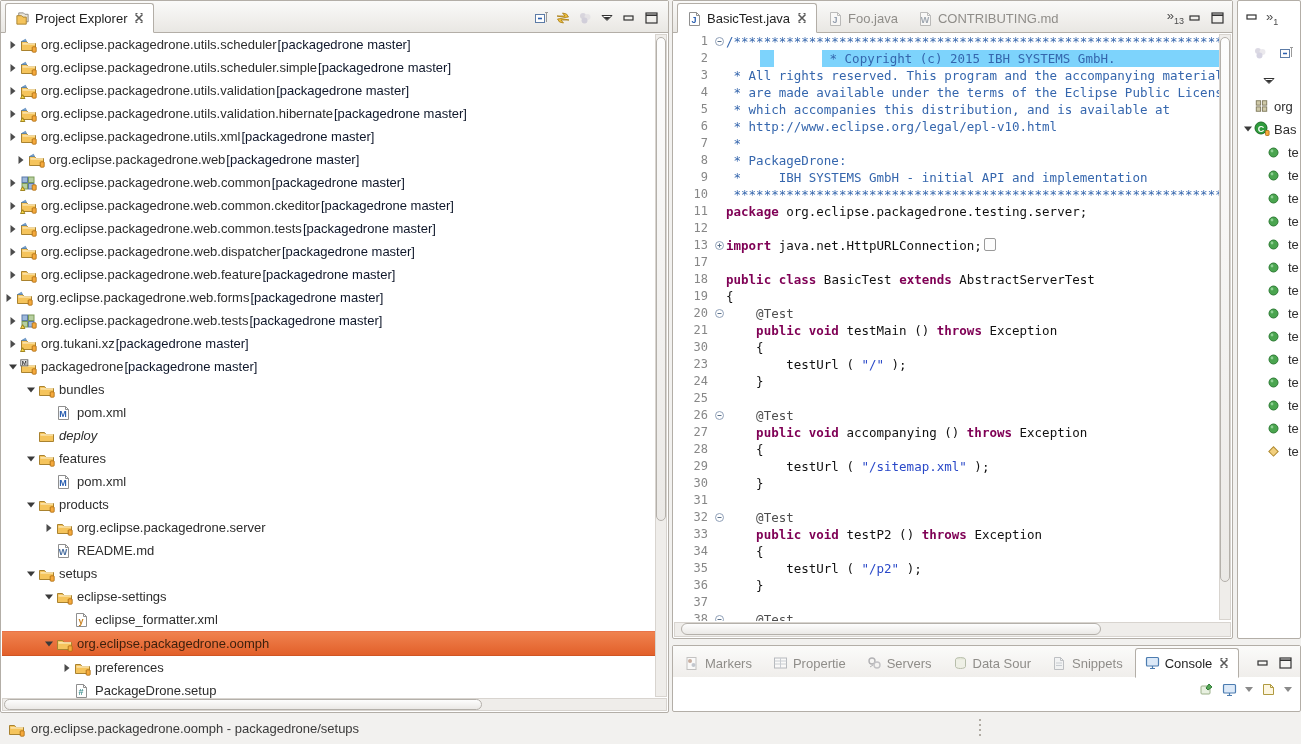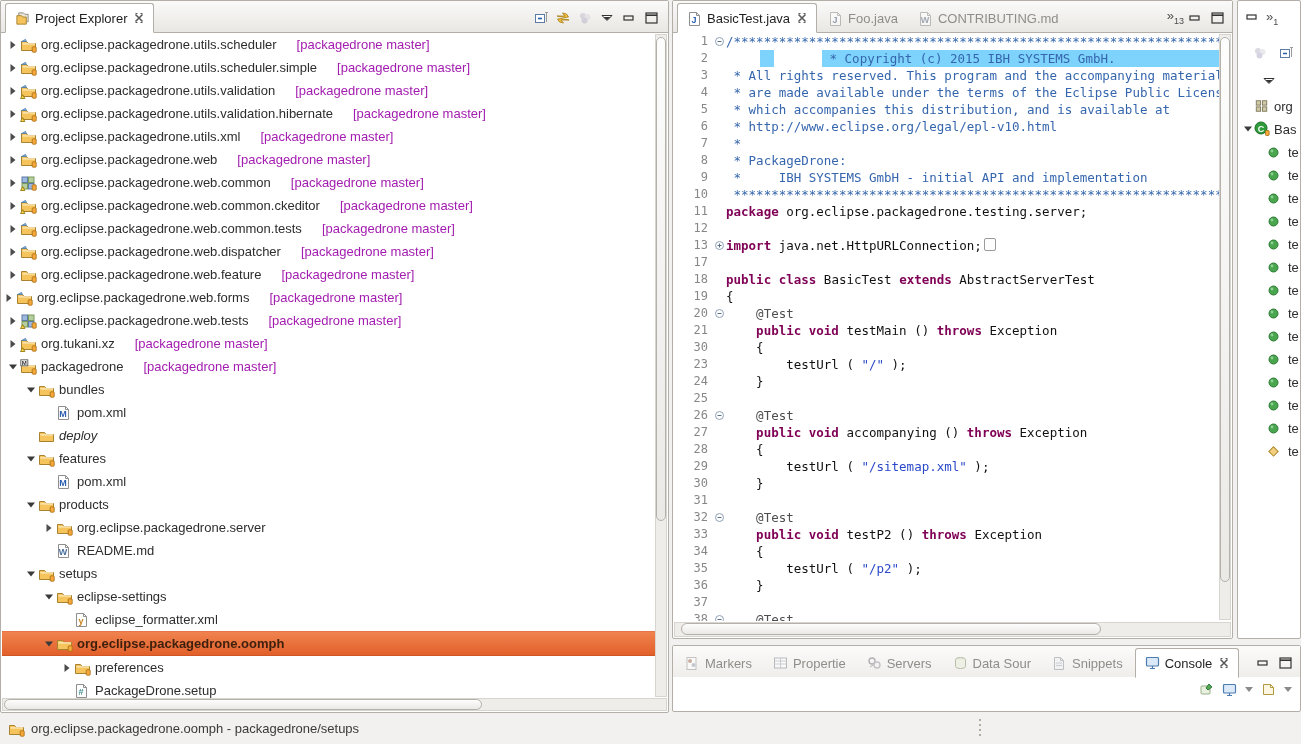--- a/index.html
+++ b/index.html
@@ -22,21 +22,21 @@
   .tbtn{display:inline-flex;align-items:center;justify-content:center;width:22px;height:22px;margin-bottom:3px;}
   .chev{color:#4c4c4c;font-size:13px;margin-bottom:6px;white-space:nowrap;}
   .chev sub{font-size:9px;}
 
   
   .tree{position:absolute;left:1px;right:13px;top:32px;bottom:14px;overflow:hidden;background:#fff;}
   .trow{display:flex;align-items:center;height:23px;white-space:nowrap;}
   .trow .arr{display:inline-flex;width:14px;height:14px;flex:0 0 14px;align-items:center;justify-content:center;}
   .trow .tico{display:inline-flex;width:17px;height:16px;margin-right:4px;flex:0 0 17px;}
   .trow .tlabel{color:#2d2d2d;}
-  .trow .tsfx{color:#a21caf;margin-left:20px;}
+  .trow .tsfx{color:#0f172a;margin-left:1px;}
   .trow.sel{background:linear-gradient(#f0824f,#e2602a);border-top:1px solid #e8744a;border-bottom:1px solid #cf5524;}
   .trow.sel .tlabel{color:#3d1f0c;}
 
   
   .sbtrack{position:absolute;background:#efedea;border:1px solid #d8d4cf;box-sizing:border-box;border-radius:7px;}
   .sbthumb{position:absolute;background:linear-gradient(#fdfdfd,#ebe9e6);border:1px solid #b4b0aa;border-radius:7px;box-sizing:border-box;}
 
   
   .code{position:absolute;left:1px;right:13px;top:32px;bottom:17px;overflow:hidden;
         font-family:"DejaVu Sans Mono",monospace;font-size:12.5px;background:#fff;}
@@ -212,21 +212,21 @@
             <svg width="17" height="16" viewBox="0 0 17 16">
               <path d="M1.5 4.5h5l1.5 2h7.5v7h-14z" fill="#f5c45c" stroke="#a9822f"></path>
               <path d="M2.5 6.9h12.5" stroke="#fde9b8" stroke-width="1.4"></path>
               <path d="M1.5 4.5l4-2.2 1 2.2z" fill="#7fa9d8" stroke="#4c7cb0" stroke-width="0.7"></path>
               <rect x="12.2" y="9.8" width="4" height="5.4" rx="0.8" fill="#f5a93c" stroke="#a86a10" stroke-width="0.8"></rect>
             </svg>
           </span>
           <span class="tlabel">org.eclipse.packagedrone.utils.xml</span>
           <span class="tsfx">[packagedrone master]</span>
         </div>
-        <div class="trow" style="padding-left: 4px;">
+        <div class="trow" style="padding-left: 12px;">
           <span class="arr">
             <svg width="8" height="10" viewBox="0 0 8 10">
               <path d="M1.5 1l5 4-5 4z" fill="#4c4c4c"></path>
             </svg>
           </span>
           <span class="tico">
             <svg width="17" height="16" viewBox="0 0 17 16">
               <path d="M1.5 4.5h5l1.5 2h7.5v7h-14z" fill="#f5c45c" stroke="#a9822f"></path>
               <path d="M2.5 6.9h12.5" stroke="#fde9b8" stroke-width="1.4"></path>
               <path d="M1.5 4.5l4-2.2 1 2.2z" fill="#7fa9d8" stroke="#4c7cb0" stroke-width="0.7"></path>
@@ -532,21 +532,21 @@
           <span class="arr"></span>
           <span class="tico">
             <svg width="15" height="16" viewBox="0 0 15 16">
               <path d="M2.5 1.5h7l3 3v10h-10z" fill="#fff" stroke="#8f8f8f"></path>
               <path d="M9.5 1.5v3h3" fill="none" stroke="#8f8f8f"></path>
               <text x="7" y="12" font-size="9" font-weight="bold" fill="#c77f1e" text-anchor="middle" font-family="Liberation Sans,sans-serif">y</text>
             </svg>
           </span>
           <span class="tlabel">eclipse_formatter.xml</span>
         </div>
-        <div class="trow sel" style="padding-left: 40px; font-weight: bold;">
+        <div class="trow sel" style="padding-left: 40px;">
           <span class="arr">
             <svg width="10" height="8" viewBox="0 0 10 8">
               <path d="M1 1.5h8l-4 5z" fill="#3a3a3a"></path>
             </svg>
           </span>
           <span class="tico">
             <svg width="17" height="16" viewBox="0 0 17 16">
               <path d="M1.5 4.5h5l1.5 2h7.5v7h-14z" fill="#f5c45c" stroke="#a9822f"></path>
               <path d="M2.5 6.9h12.5" stroke="#fde9b8" stroke-width="1.4"></path>
               <rect x="12.2" y="9.8" width="4" height="5.4" rx="0.8" fill="#f5a93c" stroke="#a86a10" stroke-width="0.8"></rect>

